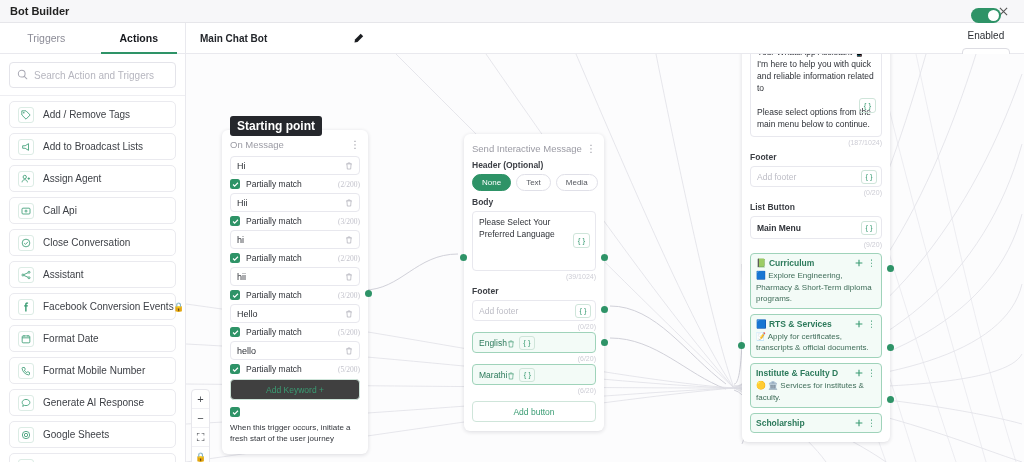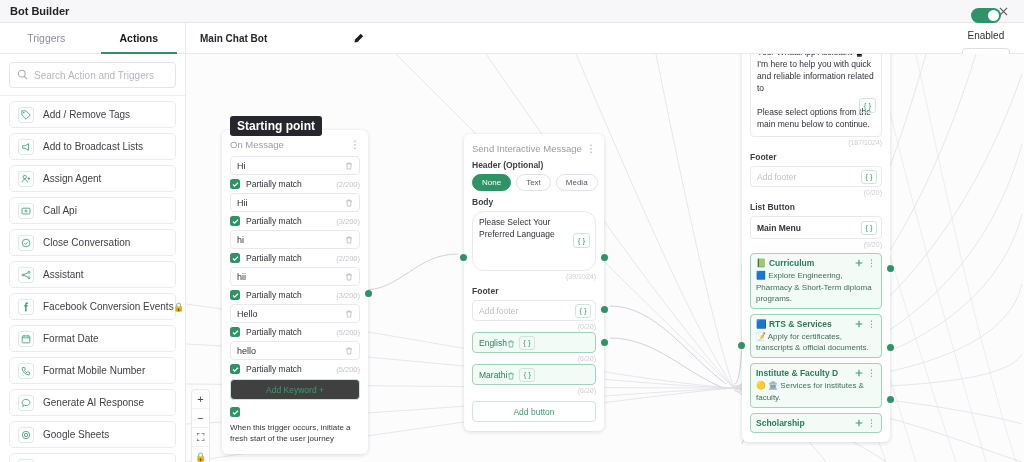--- a/index.html
+++ b/index.html
@@ -134,40 +134,40 @@
   }
   .kw-input .val { font-size:9px; color:#2f3238; }
   .kw-input .trash { margin-left:auto; color:#aeaeb8; display:flex; cursor:pointer; }
   .kw-meta { display:flex; align-items:center; margin-bottom:4px; }
   .chk {
     width:10px; height:10px; border-radius:2.5px; background:#2e9367;
     display:flex; align-items:center; justify-content:center; flex:0 0 auto; cursor:pointer;
   }
   .chk svg { display:block; }
   .kw-meta .lbl { font-size:8.5px; color:#2f3238; margin-left:6px; }
-  .kw-meta .cnt { margin-left:auto; font-size:7.5px; color:#c3c3cc; }
+  .kw-meta .cnt { margin-left:auto; font-size:7.5px; color:#c3c3cc;font-family:Liberation Serif, serif; }
   .addkw {
     height:21px; border:1px solid #cfe5da; border-radius:4px; background:#404040;
     display:flex; align-items:center; justify-content:center;
     font-size:8.5px; color:#3a9c73; margin:5px 0 7px 0; cursor:pointer;
   }
   .fresh-row { display:flex; align-items:flex-start; gap:6px;flex-direction:column; }
   .fresh-row .txt { font-size:8px; color:#33363c; line-height:1.35; }
 
   
   #node-interactive { left:278px; top:80px; width:140px; padding:9px 8px; }
   .sec-label { font-size:8.5px; color:#3c3f45; margin:6px 0 4px 0; font-weight:bold; }
   .pills { display:flex; gap:5px; margin-bottom:3px; }
   .pill {
     font-size:8px; padding:3px 9px; border-radius:10px;
     border:1px solid #e0e0e8; color:#55585f; cursor:pointer; background:#fff;
   }
   .pill.sel { background:#2e9367; border-color:#2e9367; color:#fff; }
   .body-box {
-    border:1px solid #e8e8ee; border-radius:12px; height:60px;
+    border:1px solid #e8e8ee; border-radius:4px; height:60px;
     padding:5px 6px; position:relative;
   }
   .body-box .txt { font-size:8.5px; color:#2f3238; line-height:1.4; width:95px; }
   .curly {
     position:absolute; right:5px; bottom:22px; width:17px; height:15px;
     border:1px solid #cfe5da; border-radius:3px; color:#3a9c73;
     display:flex; align-items:center; justify-content:center; font-size:8px; cursor:pointer;
   }
   .cnt-right { text-align:right; font-size:7px; color:#cdcdd5; margin-top:2px; }
   .inp-row {

